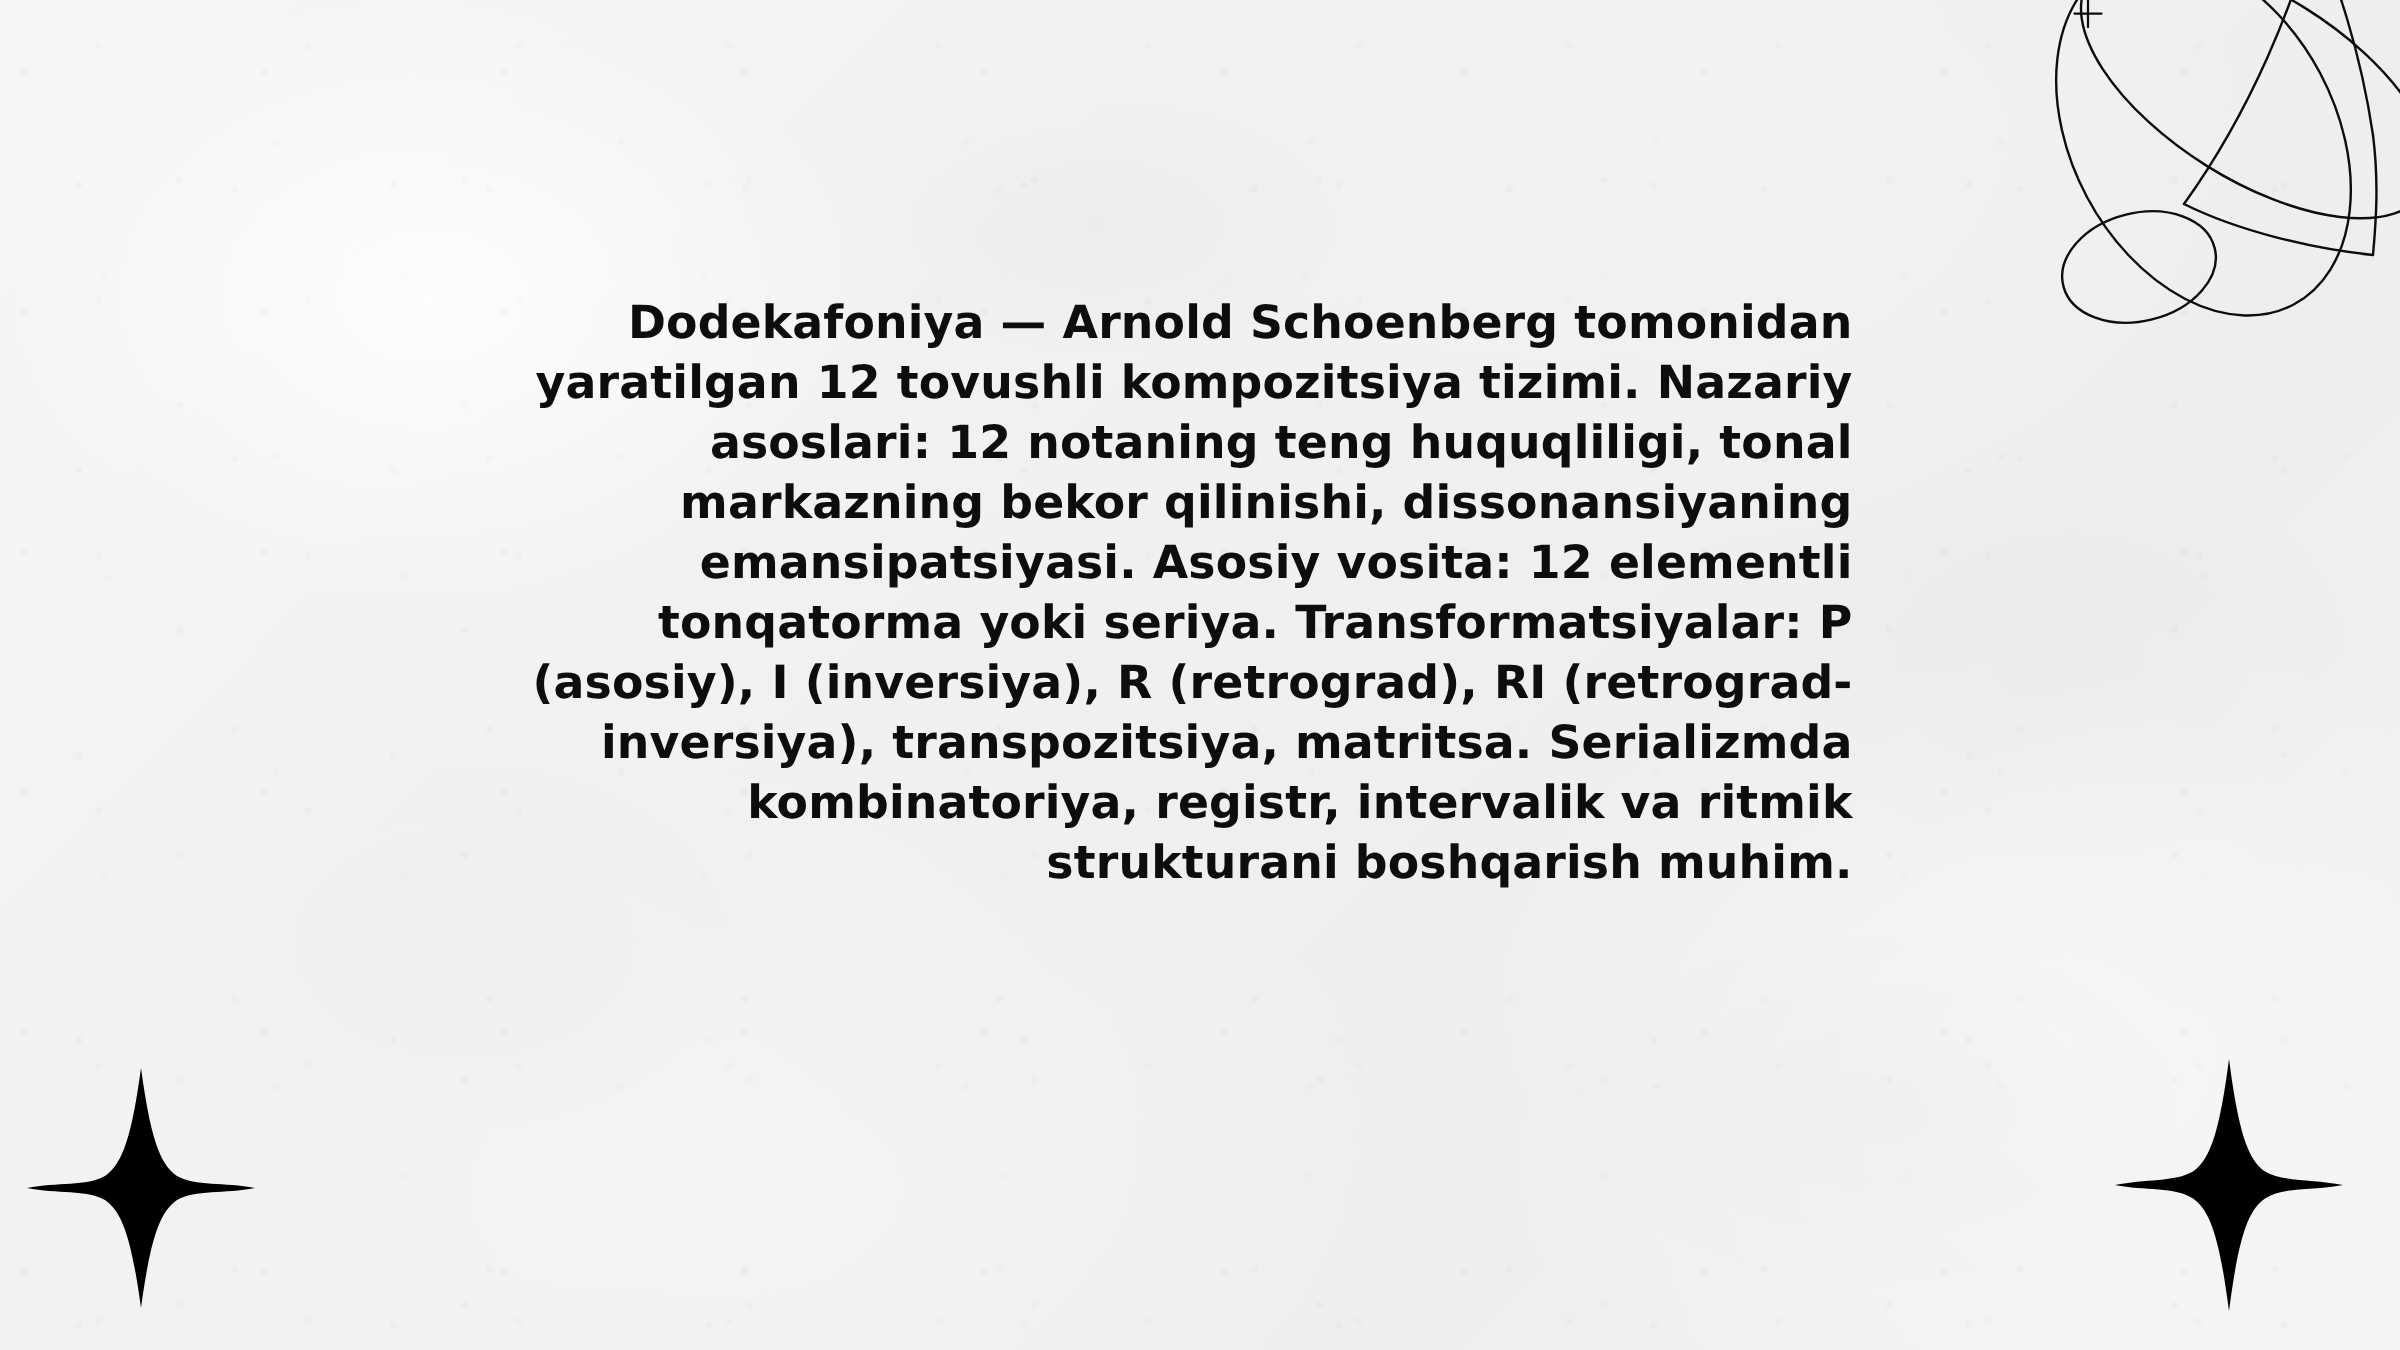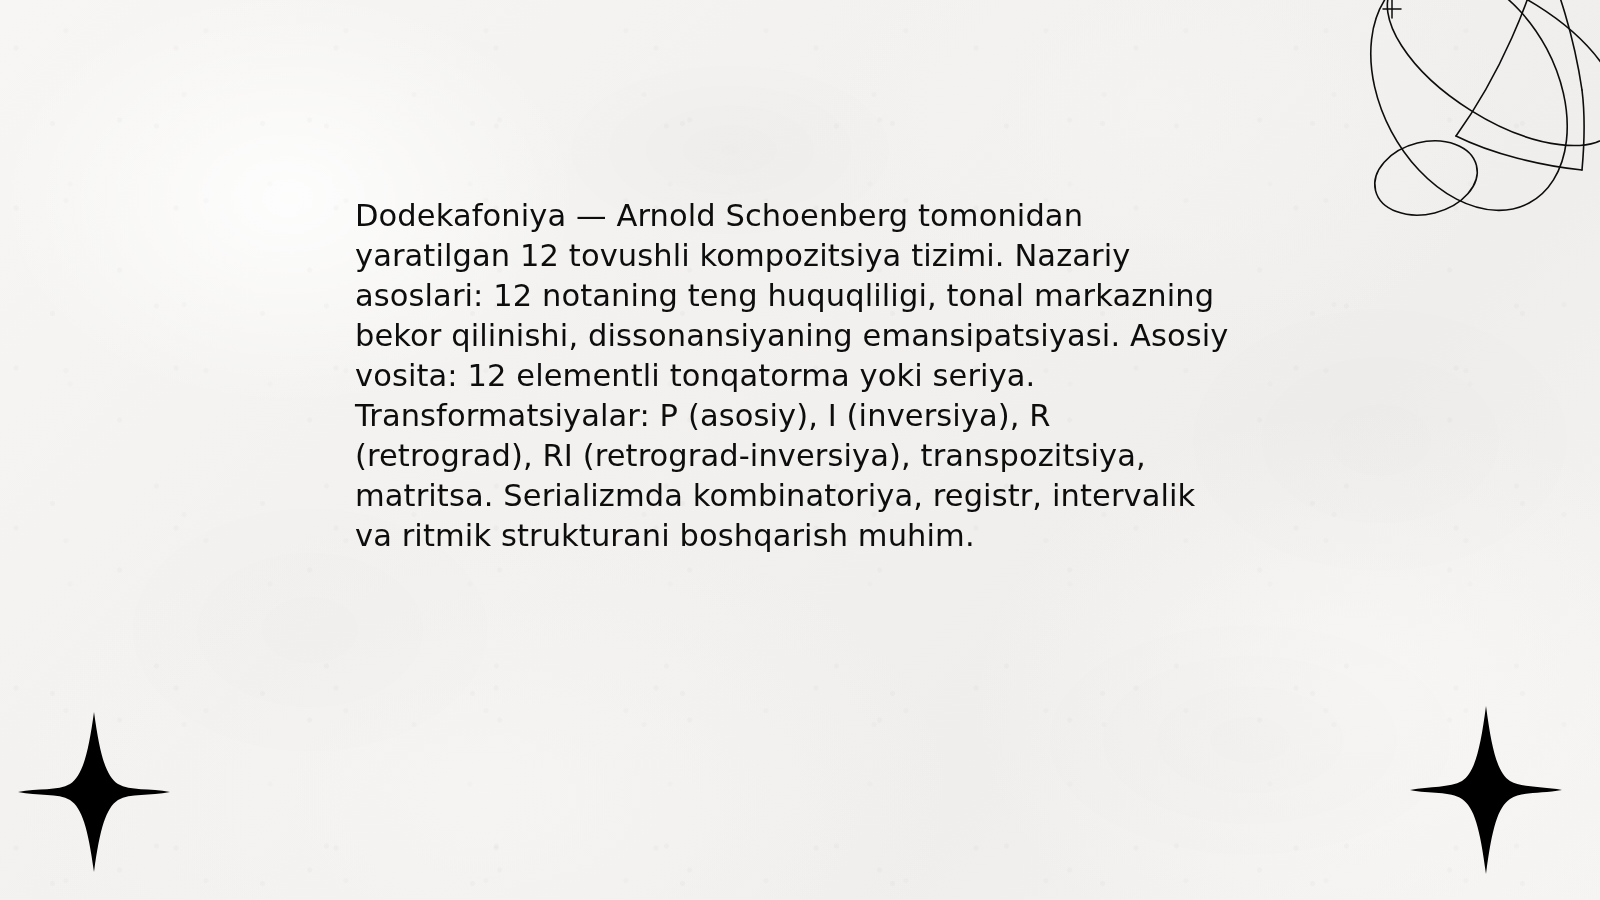--- a/index.html
+++ b/index.html
@@ -63,22 +63,22 @@
   .body-text {
     position: absolute;
     left: 355px;
     top: 196px;
     width: 880px;
     margin: 0;
     font-size: 30.5px;
     line-height: 40px;
     letter-spacing: 0.1px;
     color: #0d0d0d;
-    font-weight: 400;
-    text-align: left;
+    font-weight: 700;
+    text-align: right;
   }
 
   
   .orbit-art {
     position: absolute;
     right: -36px;
     top: -60px;
     width: 330px;
     height: 360px;
     pointer-events: none;

